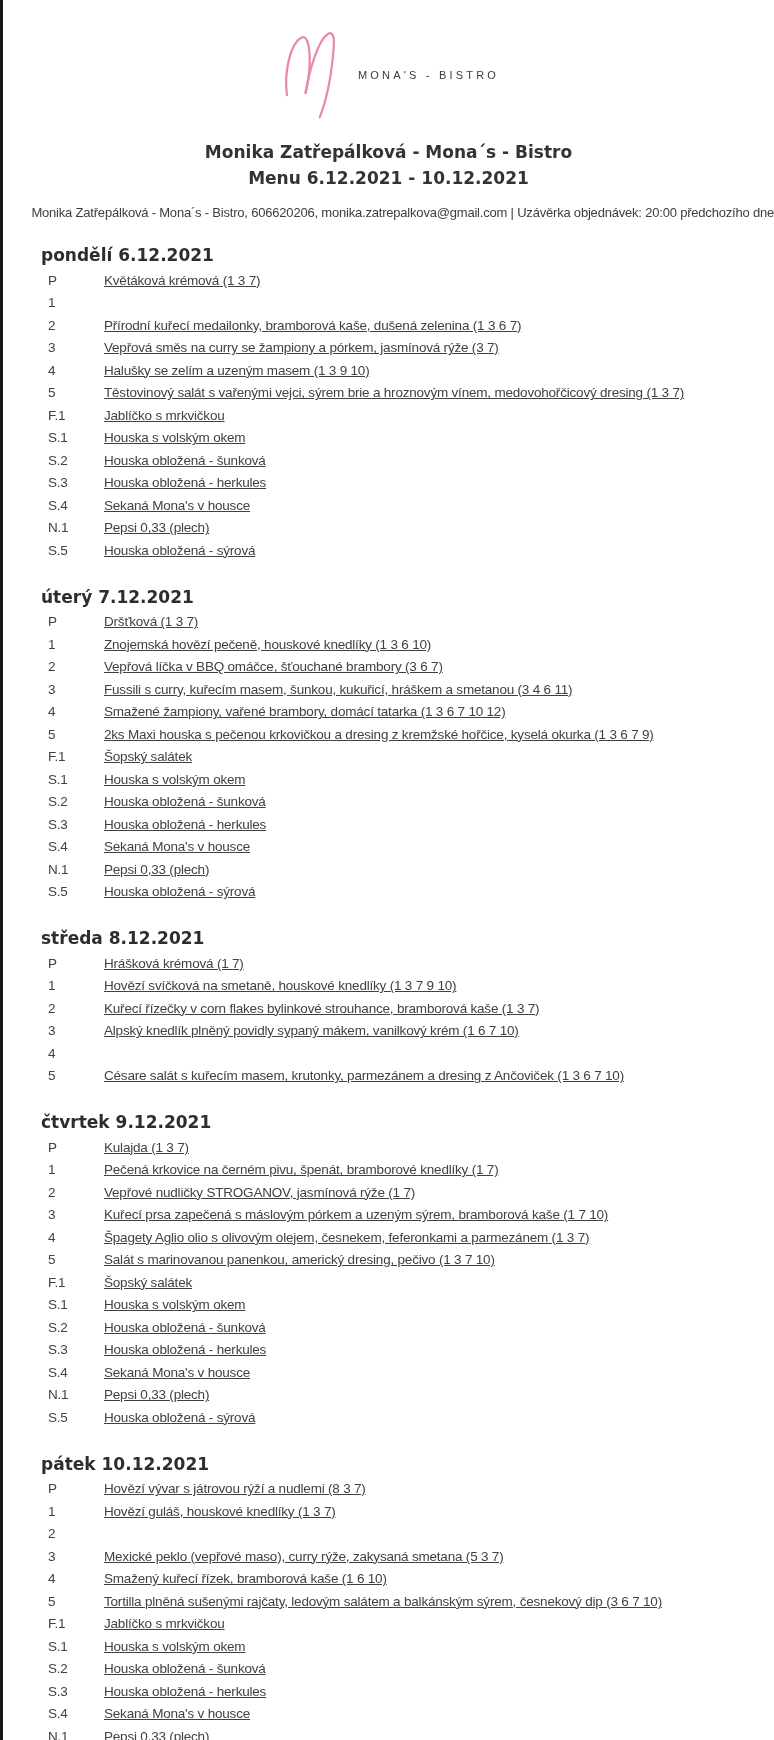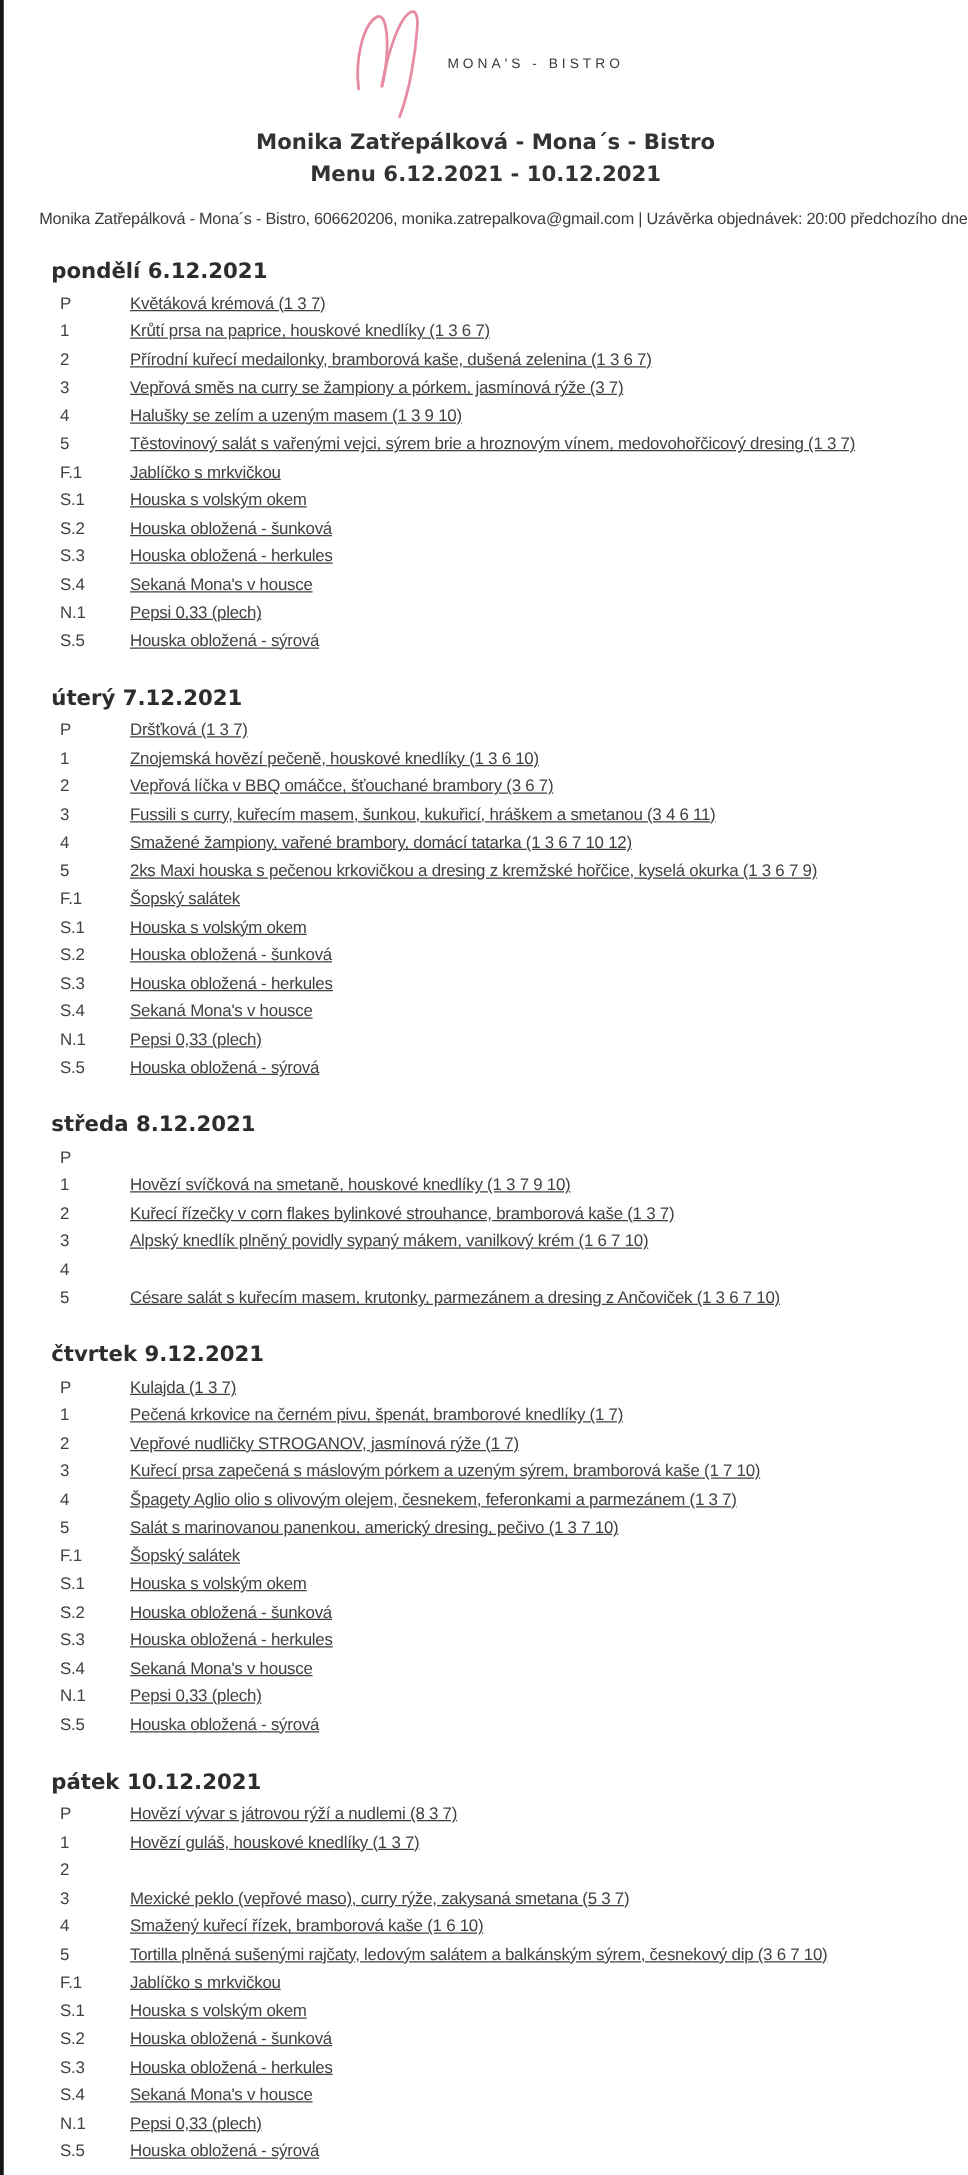--- a/index.html
+++ b/index.html
@@ -8,37 +8,37 @@
     width:774px;height:1740px;
     box-sizing:border-box;
     background:#ffffff;
     border-left:3px solid #161616;
     font-family:"Liberation Sans", sans-serif;
     color:#414141;
     overflow:hidden;
   }
   
   .logo-wrap{
-    padding-top:5px;
+    padding-top:29px;
     display:flex;
     justify-content:center;
     align-items:center;
     height:92px;
   }
   .logo-m{flex:0 0 auto;}
   .brand-text{
     margin-left:16px;
     font-size:11px;
     letter-spacing:3.2px;
     color:#3b3b3b;
     font-family:"Liberation Sans", sans-serif;
   }
   .title-block{
     text-align:center;
-    margin-top:4px;
+    margin-top:18px;
     font-family:"DejaVu Sans", sans-serif;
     font-weight:bold;
     font-size:17px;
     line-height:26px;
     color:#333333;
   }
   .contact-line{
     margin-top:14px;
     text-align:right;
     font-size:13px;
@@ -93,21 +93,20 @@
 
   <div class="menu">
       <section class="day">
         <h2 class="day-title">pondělí 6.12.2021</h2>
         <div class="row">
           <span class="code">P</span>
           <span class="itext">Květáková krémová (1 3 7)</span>
         </div>
         <div class="row">
           <span class="code">1</span>
-          <span class="itext">Krůtí prsa na paprice, houskové knedlíky (1 3 6 7)</span>
         </div>
         <div class="row">
           <span class="code">2</span>
           <span class="itext">Přírodní kuřecí medailonky, bramborová kaše, dušená zelenina (1 3 6 7)</span>
         </div>
         <div class="row">
           <span class="code">3</span>
           <span class="itext">Vepřová směs na curry se žampiony a pórkem, jasmínová rýže (3 7)</span>
         </div>
         <div class="row">
@@ -199,20 +198,21 @@
         </div>
         <div class="row">
           <span class="code">S.5</span>
           <span class="itext">Houska obložená - sýrová</span>
         </div>
       </section>
       <section class="day">
         <h2 class="day-title">středa 8.12.2021</h2>
         <div class="row">
           <span class="code">P</span>
+          <span class="itext">Hrášková krémová (1 7)</span>
         </div>
         <div class="row">
           <span class="code">1</span>
           <span class="itext">Hovězí svíčková na smetaně, houskové knedlíky (1 3 7 9 10)</span>
         </div>
         <div class="row">
           <span class="code">2</span>
           <span class="itext">Kuřecí řízečky v corn flakes bylinkové strouhance, bramborová kaše (1 3 7)</span>
         </div>
         <div class="row">

